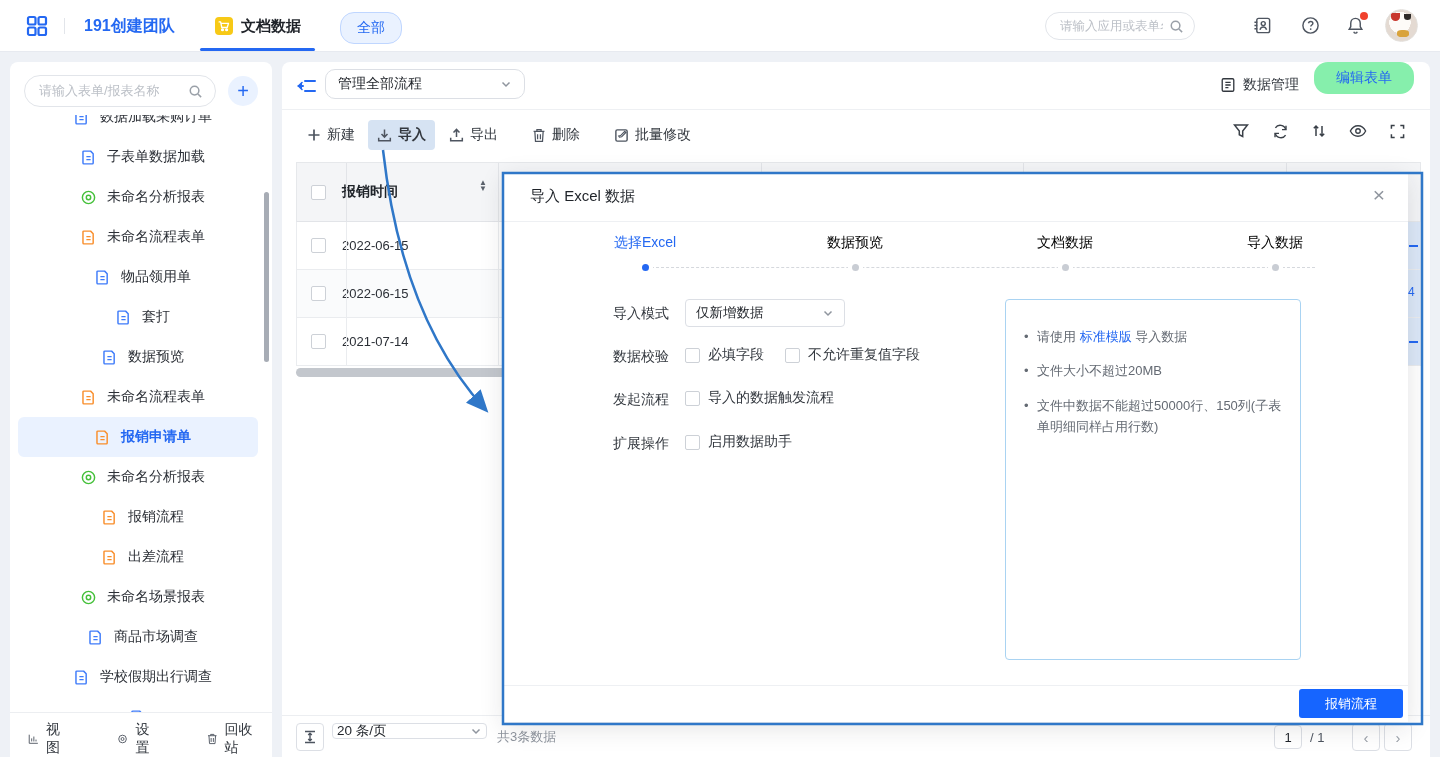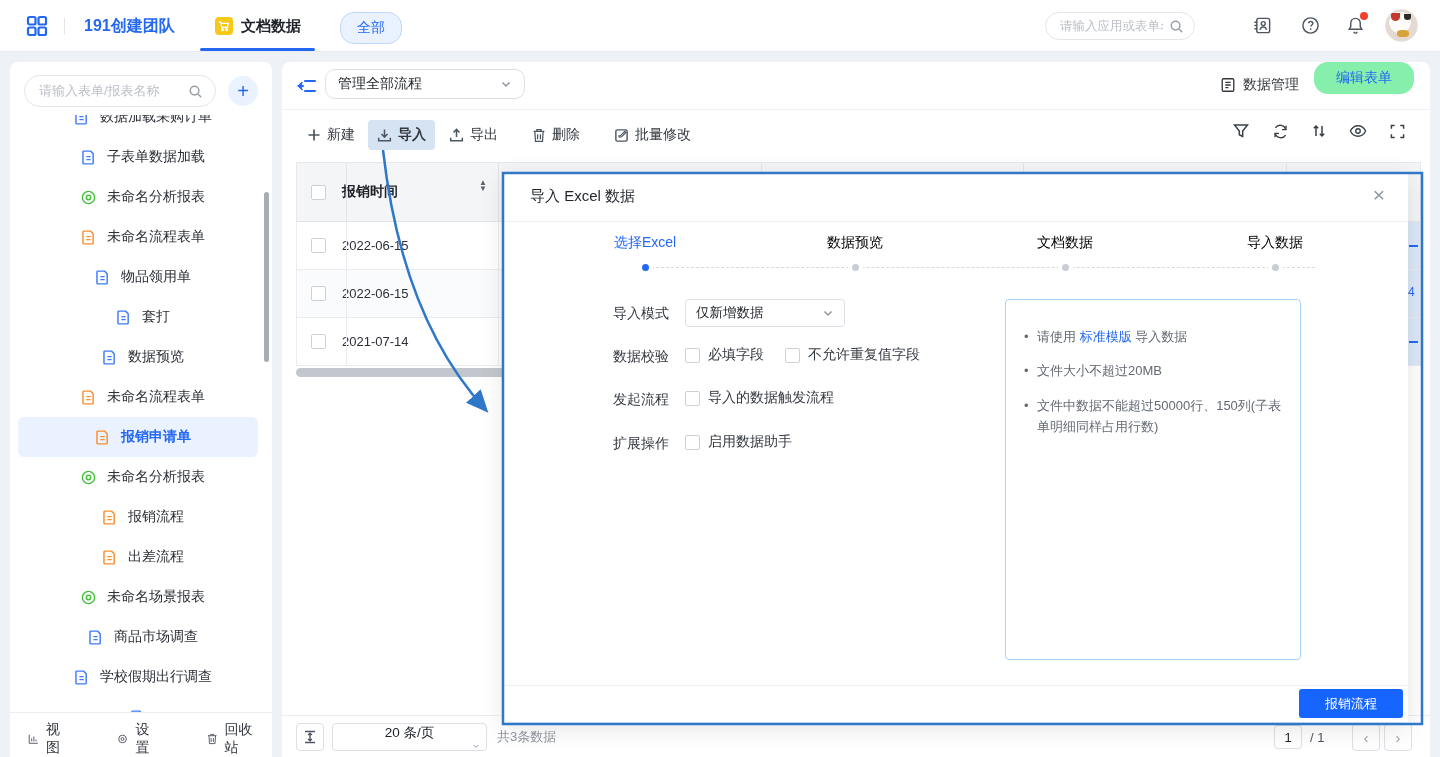--- a/index.html
+++ b/index.html
@@ -77,21 +77,21 @@
   .hscrollbar { position:absolute; left:0; top:206px; width:344px; height:9px; background:#C3C7CD; border-radius:5px; }
   .sliver-col { position:absolute; left:1112px; top:0; width:13px; }
   .sliver-head { height:60px; background:#F4F5F7; border:1px solid #E6E8EB; border-left:none; }
   .sliver-cell { height:48px; background:#DCE8F8; border-right:1px solid #EAECEF; border-bottom:1px solid #EAECEF; position:relative; }
   .sliver-dash { position:absolute; left:1px; top:23px; width:9px; height:2px; background:#2468F2; }
   .sliver-num { position:absolute; left:0; top:15px; color:#2468F2; font-size:12px; }
 
   
   .main-footer { position:absolute; left:0; right:0; bottom:0; height:42px; border-top:1px solid #ECEEF1; background:#fff; }
   .rowheight-btn { position:absolute; left:14px; top:7px; width:28px; height:28px; border:1px solid #DCDFE5; border-radius:4px; display:flex; align-items:center; justify-content:center; color:#4E5560; cursor:pointer; }
-  .pagesize-select { position:absolute; left:50px; top:7px; width:155px; height:28px; border:1px solid #DCDFE5; border-radius:4px; display:flex; align-items:center; padding:0 4px; font-size:13.5px; color:#1F2329; cursor:pointer;flex-direction:column; }
+  .pagesize-select { position:absolute; left:50px; top:7px; width:155px; height:16px; border:1px solid #DCDFE5; border-radius:4px; display:flex; align-items:center; padding:0 4px; font-size:13.5px; color:#1F2329; cursor:pointer; }
   .pagesize-select .cv { margin-left:auto; color:#8F959E; }
   .total-text { position:absolute; left:215px; top:0; height:42px; display:flex; align-items:center; color:#8F959E; font-size:13px; }
   .page-input { position:absolute; left:992px; top:9px; width:28px; height:24px; border:1px solid #DCDFE5; border-radius:4px; display:flex; align-items:center; justify-content:center; font-size:13px; }
   .page-total { position:absolute; left:1028px; top:0; height:42px; display:flex; align-items:center; color:#4E5560; font-size:13px; }
   .pg-btn { position:absolute; top:7px; width:28px; height:28px; border:1px solid #DCDFE5; border-radius:4px; display:flex; align-items:center; justify-content:center; color:#9AA0A8; font-size:15px; cursor:pointer; }
 
   
   .modal { position:absolute; left:504px; top:172px; width:904px; height:550px; background:#fff; box-shadow:0 6px 24px rgba(31,35,41,.12); z-index:10; }
   .modal-title { position:absolute; left:26px; top:0; height:49px; display:flex; align-items:center; font-size:15px; color:#1F2329; }
   .modal-close { position:absolute; right:14px; top:8px; width:30px; height:30px; display:flex; align-items:center; justify-content:center; font-size:21px; color:#8F959E; cursor:pointer; }

